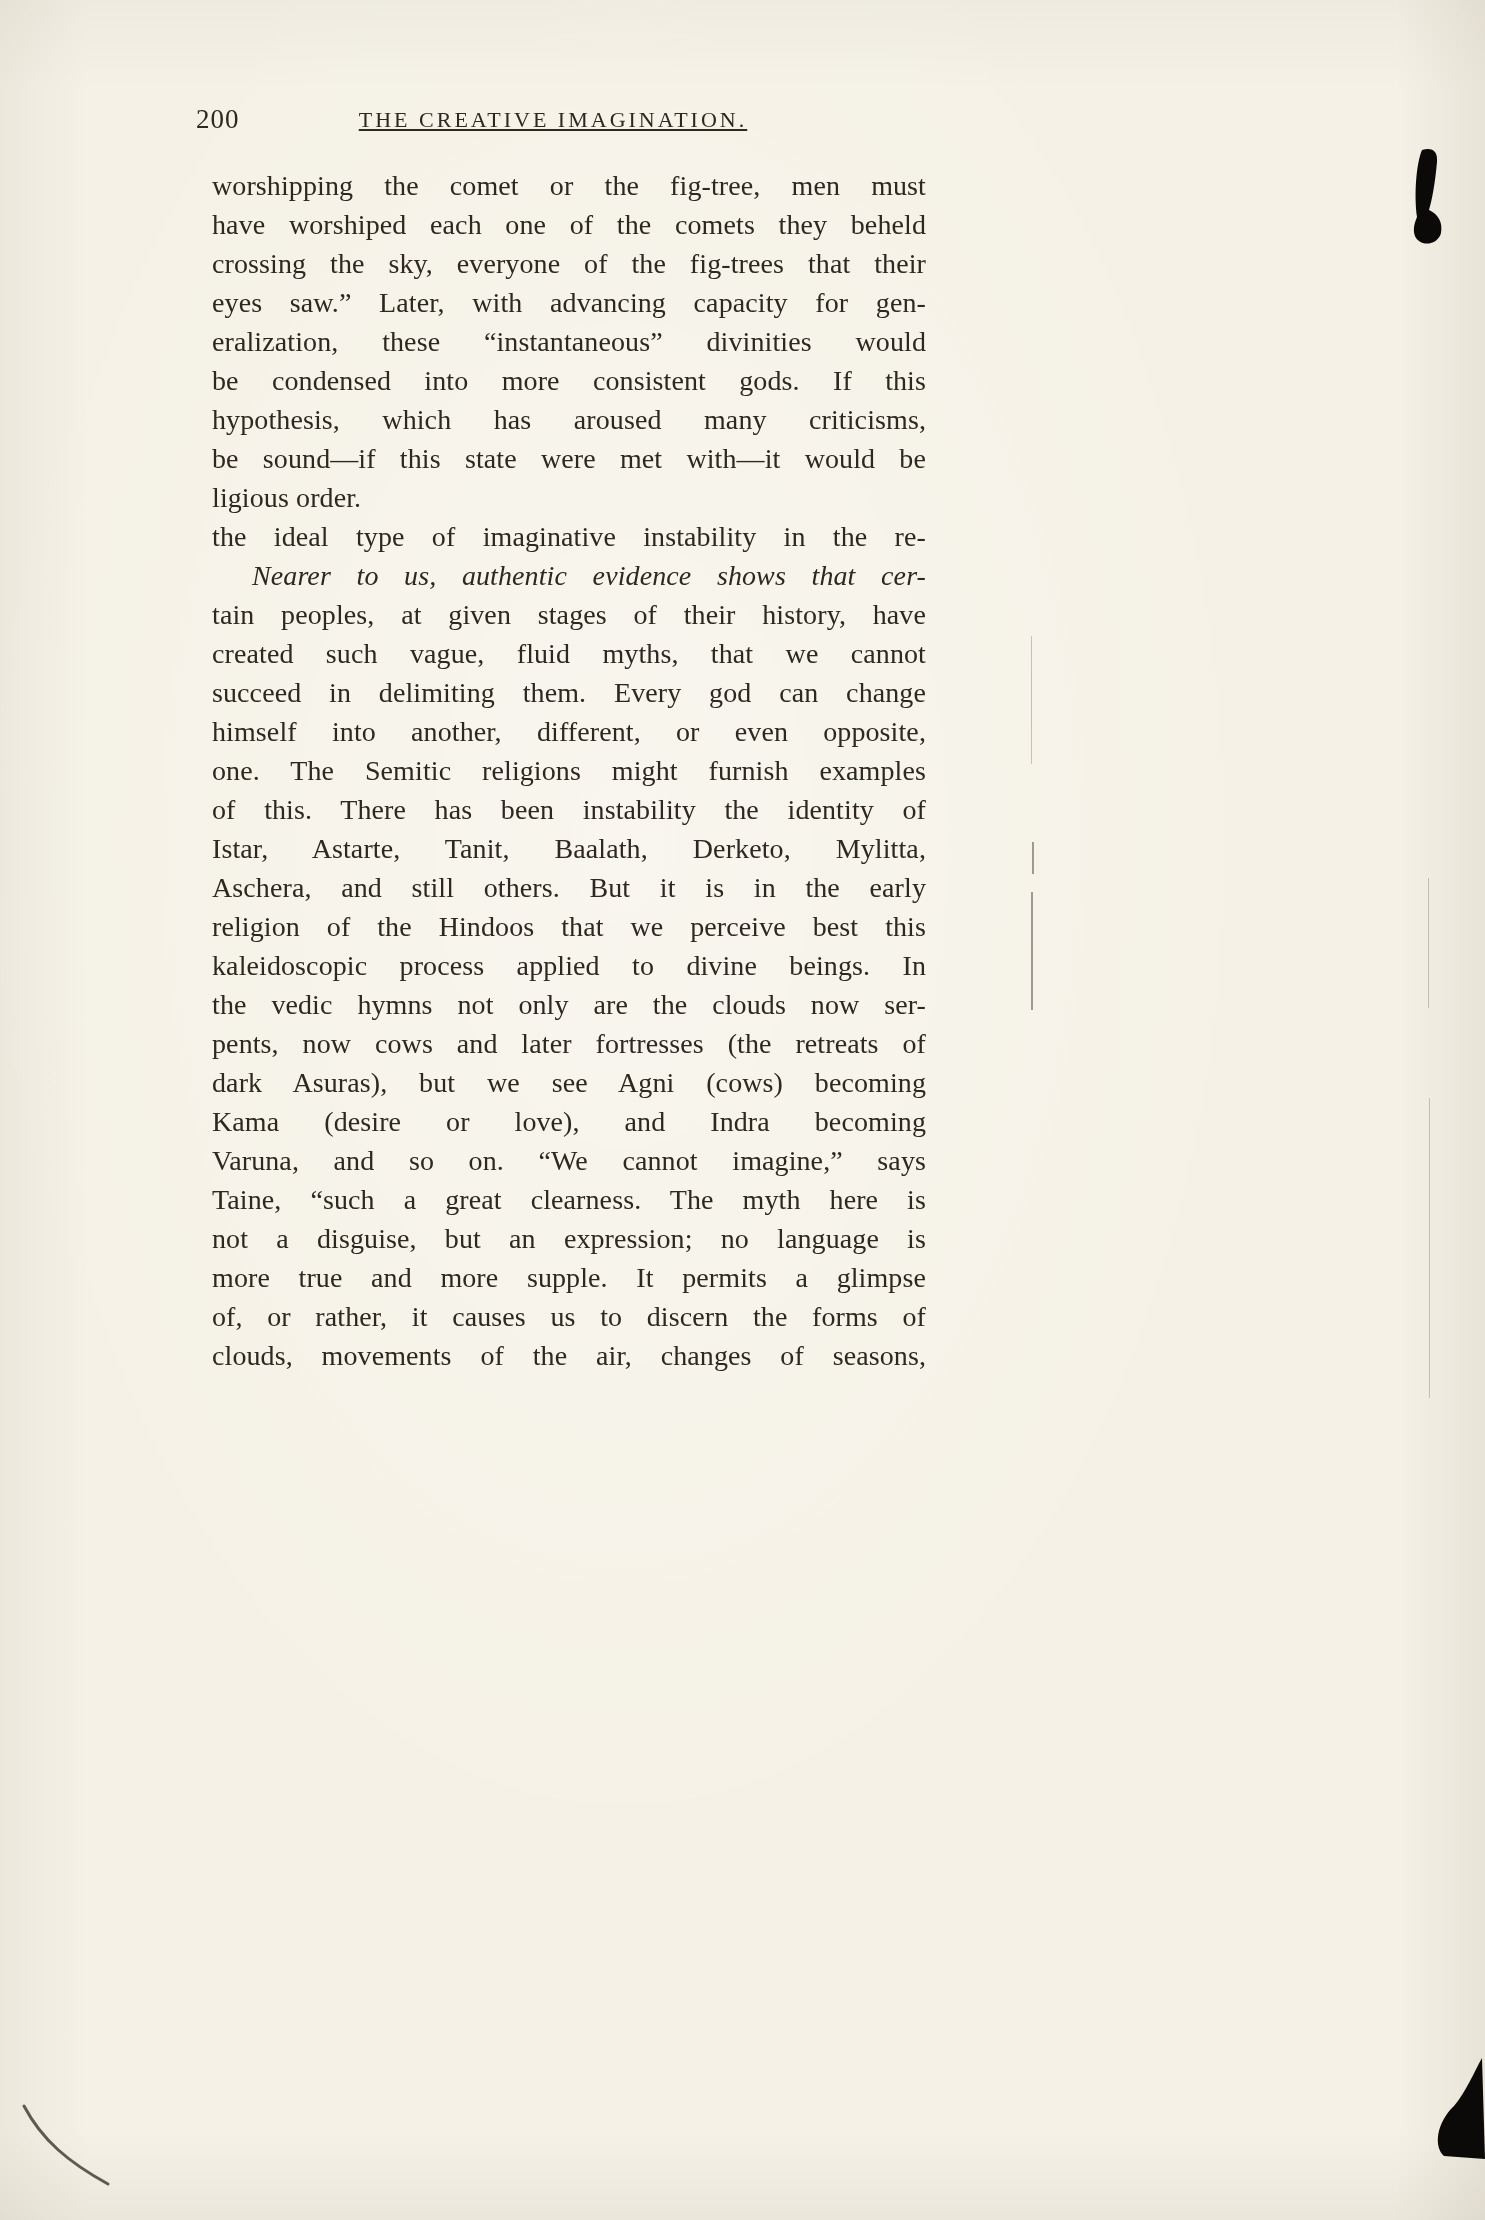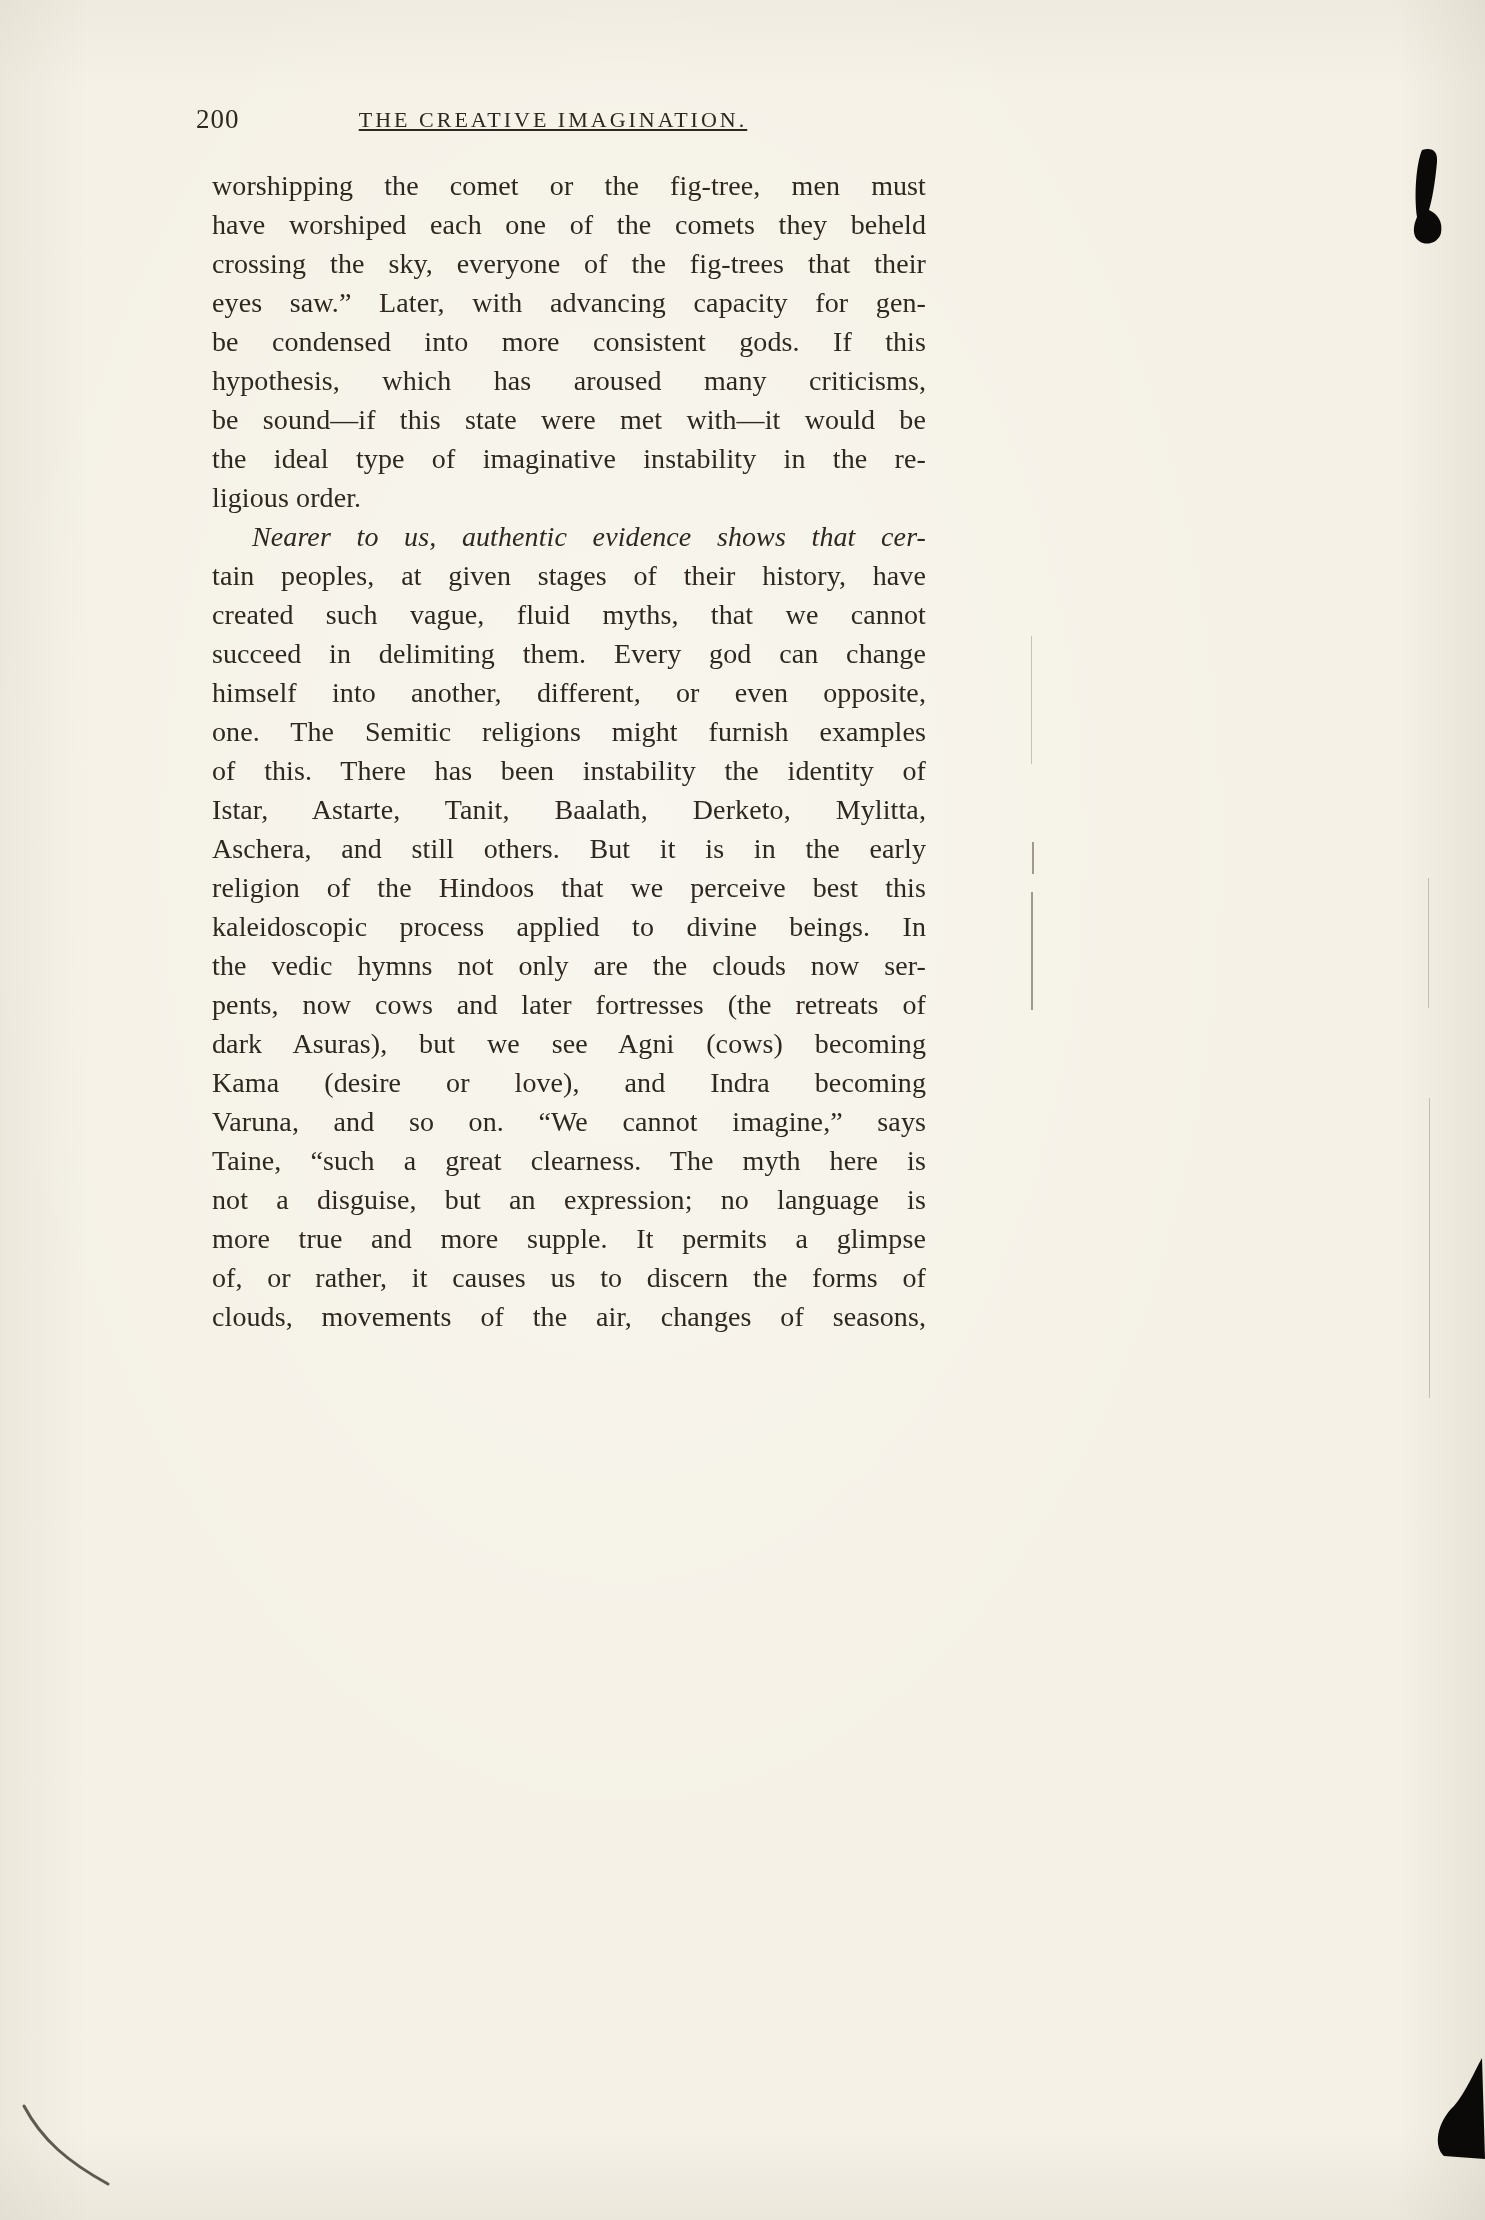--- a/index.html
+++ b/index.html
@@ -80,25 +80,26 @@
   <div class="header">
     <span class="page-number">200</span>
     <span class="header-title">THE CREATIVE IMAGINATION.</span>
   </div>
 
   <div class="text-block">
       <div class="line">worshipping the comet or the fig-tree, men must</div>
       <div class="line">have worshiped each one of the comets they beheld</div>
       <div class="line">crossing the sky, everyone of the fig-trees that their</div>
       <div class="line">eyes saw.” Later, with advancing capacity for gen-</div>
+      <div class="line">eralization, these “instantaneous” divinities would</div>
       <div class="line">be condensed into more consistent gods. If this</div>
       <div class="line">hypothesis, which has aroused many criticisms,</div>
       <div class="line">be sound—if this state were met with—it would be</div>
+      <div class="line last">ligious order.</div>
       <div class="line">the ideal type of imaginative instability in the re-</div>
-      <div class="line last">ligious order.</div>
       <div class="line indent">Nearer to us, authentic evidence shows that cer-</div>
       <div class="line">tain peoples, at given stages of their history, have</div>
       <div class="line">created such vague, fluid myths, that we cannot</div>
       <div class="line">succeed in delimiting them. Every god can change</div>
       <div class="line">himself into another, different, or even opposite,</div>
       <div class="line">one. The Semitic religions might furnish examples</div>
       <div class="line">of this. There has been instability the identity of</div>
       <div class="line">Istar, Astarte, Tanit, Baalath, Derketo, Mylitta,</div>
       <div class="line">Aschera, and still others. But it is in the early</div>
       <div class="line">religion of the Hindoos that we perceive best this</div>

